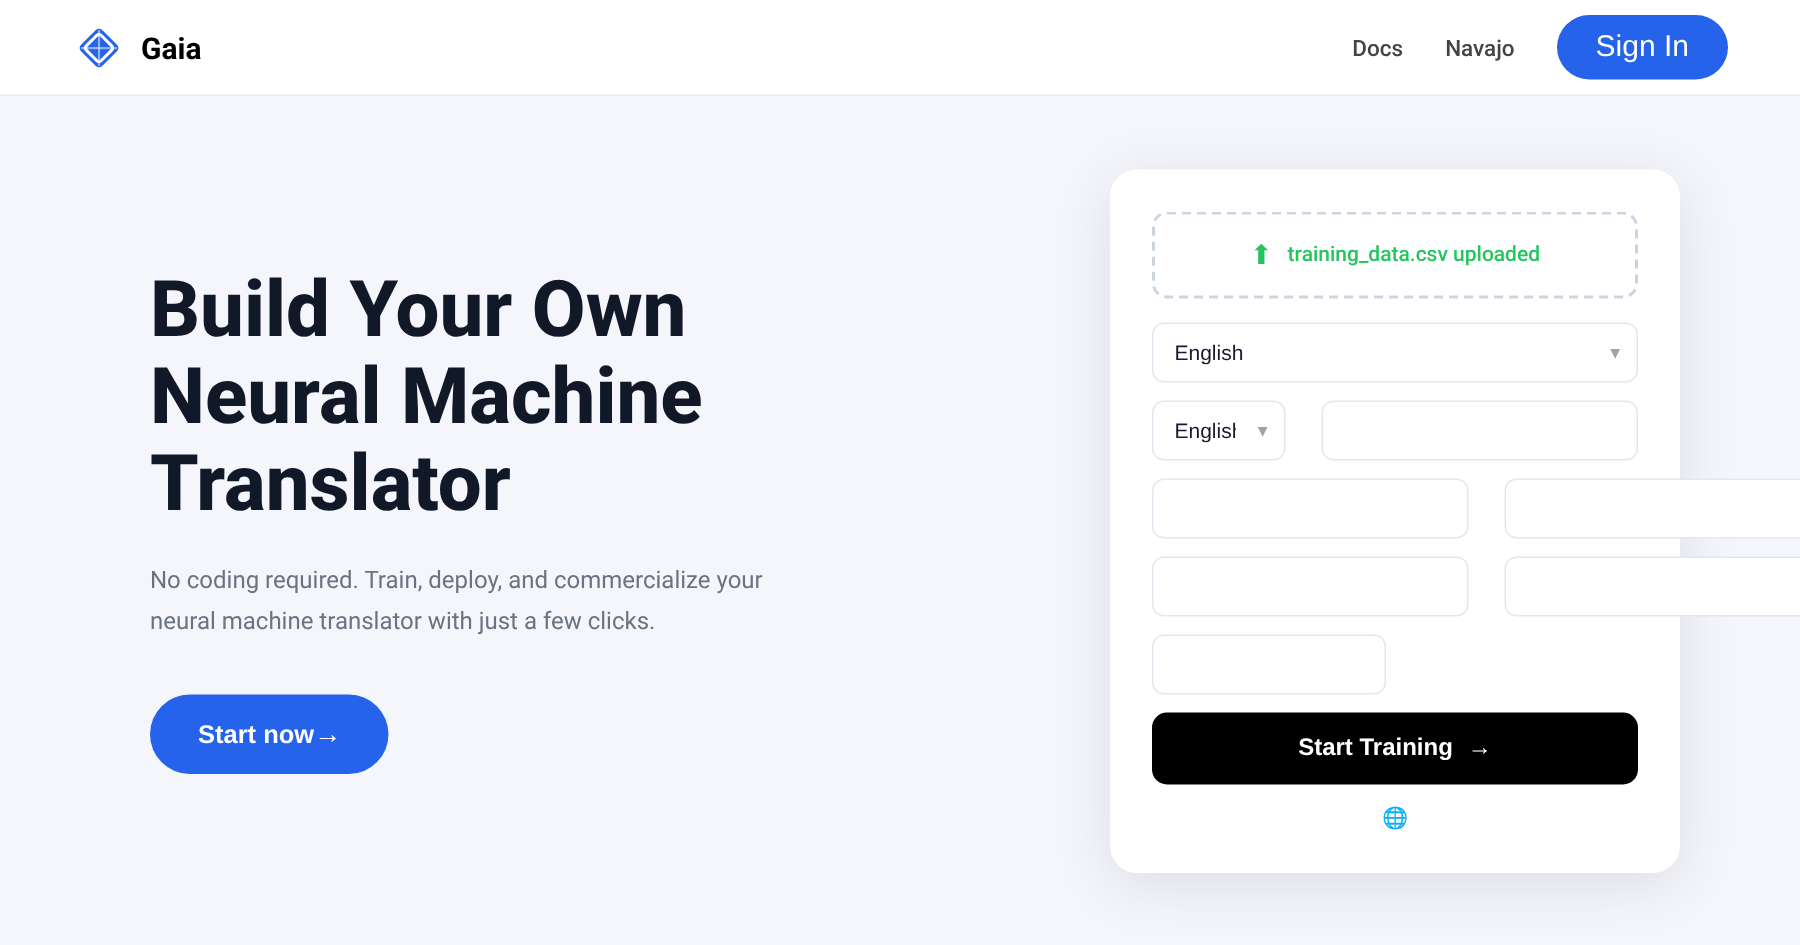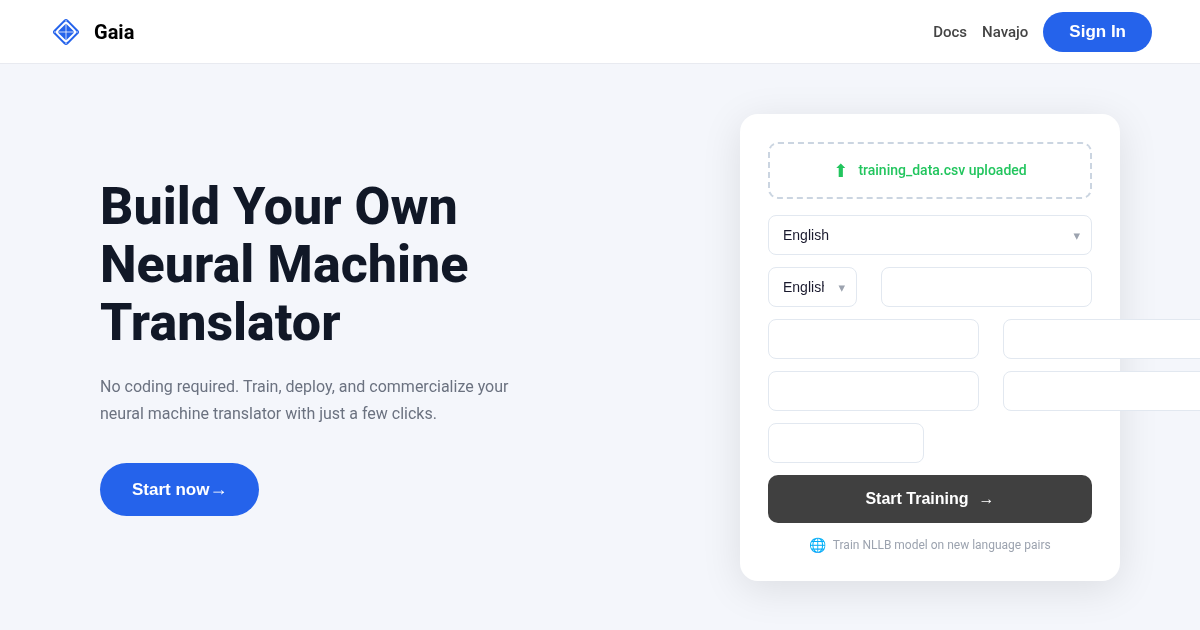--- a/index.html
+++ b/index.html
@@ -40,39 +40,39 @@
 
     .logo-text {
       font-size: 20px;
       font-weight: 700;
       color: #000000;
     }
 
     .nav-links {
       display: flex;
       align-items: center;
-      gap: 15px;
+      gap: 28px;
     }
 
     .nav-link {
       font-size: 15px;
       color: #444;
       text-decoration: none;
       font-weight: 500;
       cursor: pointer;
     }
 
     .nav-signin {
       background: #2563eb;
       color: #fff;
       border: none;
       border-radius: 24px;
       padding: 10px 26px;
-      font-size: 17px;
-      font-weight: 700;
+      font-size: 20px;
+      font-weight: 400;
       cursor: pointer;
     }
 
     
     .main {
       display: flex;
       align-items: center;
       justify-content: space-between;
       padding: 0 80px 0 100px;
       height: calc(630px - 64px);
@@ -194,21 +194,21 @@
       right: 12px;
       top: 50%;
       transform: translateY(-50%);
       color: #9ca3af;
       pointer-events: none;
       font-size: 13px;
     }
 
     .train-btn {
       width: 100%;
-      background: #404040;
+      background: #000000;
       color: #fff;
       border: none;
       border-radius: 10px;
       padding: 15px;
       font-size: 16px;
       font-weight: 600;
       cursor: pointer;
       display: flex;
       align-items: center;
       justify-content: center;
@@ -304,17 +304,16 @@
       <input class="form-input" type="text" style="max-width: calc(50% - 6px);">
     </div>
 
     <button class="train-btn">
       <span>Start Training</span>
       <span>→</span>
     </button>
 
     <div class="nllb-note">
       <span class="globe-icon">🌐</span>
-      <span>Train NLLB model on new language pairs</span>
     </div>
 
   </div>
 </div>
 
 </body></html>

